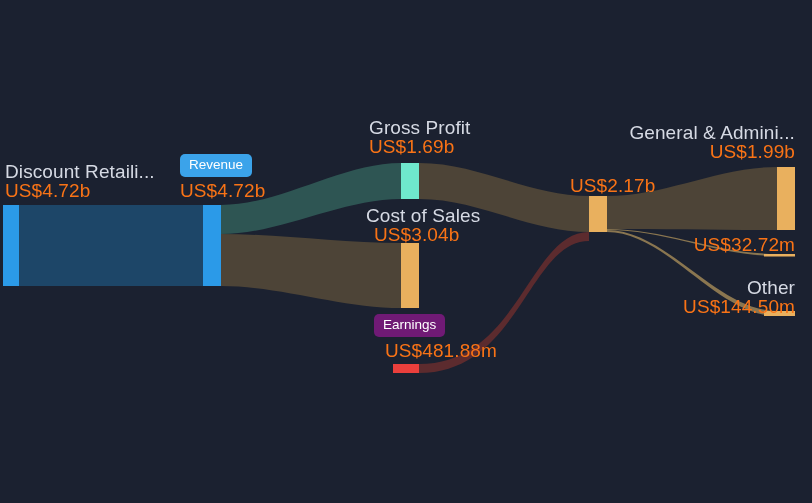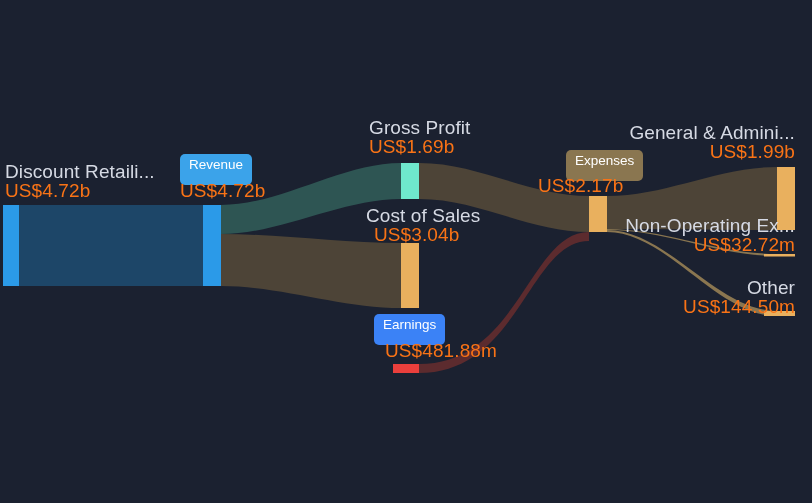--- a/index.html
+++ b/index.html
@@ -39,30 +39,30 @@
   }
   .lbl.val {
     color: #f97316;
   }
   .lbl.right {
     text-align: right;
   }
   .badge {
     position: absolute;
     display: inline-block;
-    padding: 3px 9px 12px 9px;
+    padding: 3px 9px 4px 9px;
     border-radius: 5px;
     font-size: 13.5px;
     line-height: 16px;
     color: #ffffff;
     white-space: nowrap;
   }
   .badge-revenue { background: #3ba3ea; }
   .badge-expenses { background: #8a7650; }
-  .badge-earnings { background: #3b82f6; }
+  .badge-earnings { background: #701a75; }
 </style>
 </head>
 <body>
 
 <div id="sankey-root">
 
   <svg class="sankey-svg" viewBox="0 0 812 503" xmlns="http://www.w3.org/2000/svg">
 
     <path d="M 19,205 L 203,205 L 203,286 L 19,286 Z" fill="#1d4668"></path>
 
@@ -125,28 +125,26 @@
 
   <div class="badge badge-revenue" style="left:180px; top:154px;">Revenue</div>
   <div class="lbl val" style="left:180px; top:182px;">US$4.72b</div>
 
   <div class="lbl" style="left:369px; top:119px;">Gross Profit</div>
   <div class="lbl val" style="left:369px; top:138px;">US$1.69b</div>
 
   <div class="lbl" style="left:366px; top:207px;">Cost of Sales</div>
   <div class="lbl val" style="left:374px; top:226px;">US$3.04b</div>
 
-  <div class="badge badge-expenses" style="left:566px; top:150px;">Expenses</div>
-  <div class="lbl val" style="left:538px; top:177px;">US$2.17b</div>
+  <div class="lbl val" style="left:570px; top:177px;">US$2.17b</div>
 
   <div class="badge badge-earnings" style="left:374px; top:314px;">Earnings</div>
   <div class="lbl val" style="left:365px; top:342px;margin-left:20px;">US$481.88m</div>
 
   <div class="lbl right" style="right:17px; top:124px;">General &amp; Admini...</div>
   <div class="lbl right val" style="right:17px; top:143px;">US$1.99b</div>
 
-  <div class="lbl right" style="right:17px; top:217px;">Non-Operating Ex...</div>
   <div class="lbl right val" style="right:17px; top:236px;">US$32.72m</div>
 
   <div class="lbl right" style="right:17px; top:279px;">Other</div>
   <div class="lbl right val" style="right:17px; top:298px;">US$144.50m</div>
 
 </div>
 
 </body></html>

